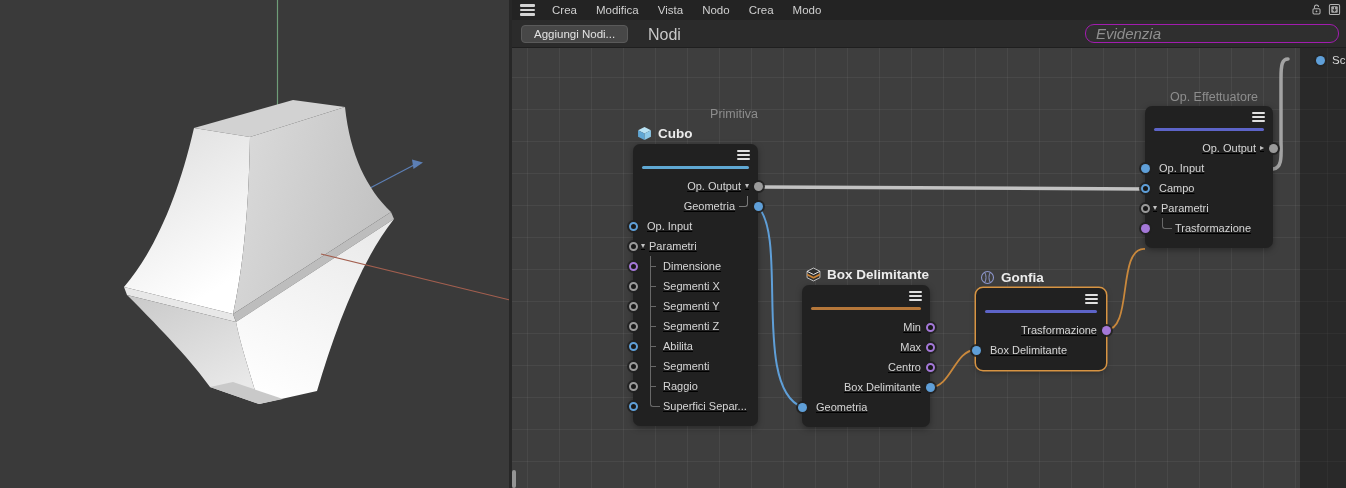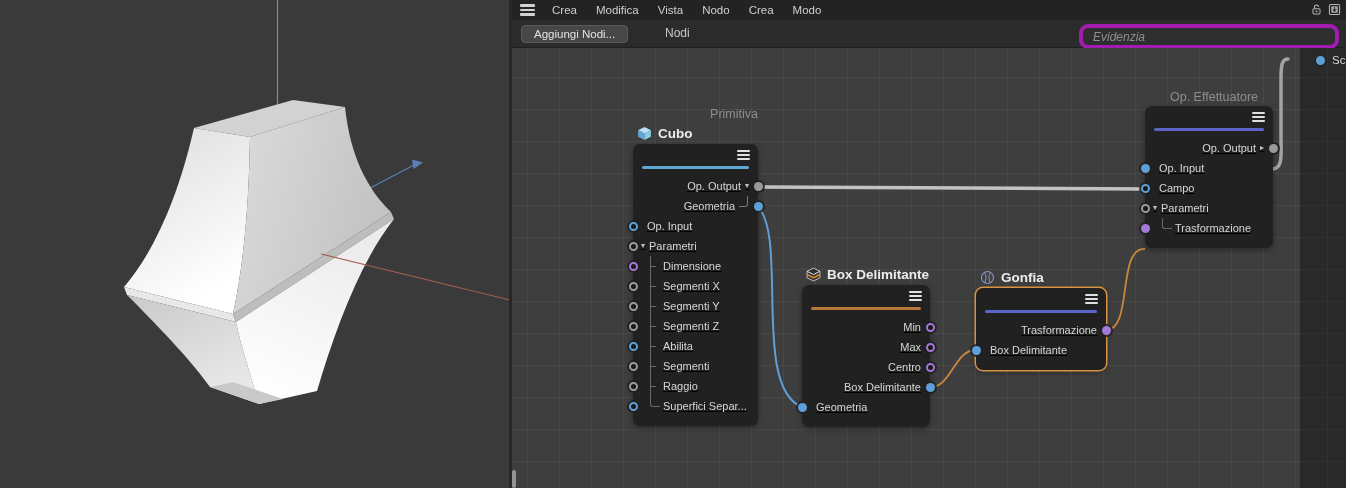--- a/index.html
+++ b/index.html
@@ -16,24 +16,24 @@
   #hamburger i{display:block;height:2.2px;background:#d2d2d2;border-radius:1px;}
   .menu-item{cursor:default;white-space:nowrap;}
   #menubar-icons{position:absolute;right:5px;top:3px;display:flex;gap:5px;align-items:center;}
 
   
   #toolbar{position:absolute;left:512px;top:20px;width:834px;height:28px;background:#2b2b2b;
            border-bottom:1px solid #1f1f1f;box-sizing:border-box;}
   #add-nodes{position:absolute;left:9px;top:5px;height:18px;padding:0 12px;background:#474747;
              border:1px solid #5a5a5a;border-radius:4px;color:#e2e2e2;font-size:11.5px;
              font-family:"Liberation Sans",sans-serif;}
-  #tab-nodi{position:absolute;left:153px;top:6px;font-size:12px;color:#c8c8c8;}
+  #tab-nodi{position:absolute;left:136px;top:6px;font-size:16px;color:#c8c8c8;}
   #search{position:absolute;right:7px;top:4px;width:232px;height:17px;background:#2f2f2f;
-          border:4px solid #a21caf;border-radius:9px;color:#dddddd;padding:0 10px;
-          font-size:12px;font-family:"Liberation Sans",sans-serif;outline:none;}
+          border:1px solid #a21caf;border-radius:9px;color:#dddddd;padding:0 10px;
+          font-size:15px;font-family:"Liberation Sans",sans-serif;outline:none;}
   #search::placeholder{color:#8f8f8f;font-style:italic;}
 
   
   #graph{position:absolute;left:512px;top:48px;width:834px;height:440px;background-color:#3e3e3e;
          background-image:linear-gradient(to right,rgba(255,255,255,.05) 1px,transparent 1px),
                           linear-gradient(to bottom,rgba(255,255,255,.05) 1px,transparent 1px);
          background-size:32px 32px;background-position:15px 29px;overflow:hidden;}
   #wires{position:absolute;left:0;top:0;z-index:1;pointer-events:none;}
   #right-shade{position:absolute;left:788px;top:0;width:46px;height:440px;background:rgba(0,0,0,.33);z-index:3;}
   #scrollbar-thumb{position:absolute;left:0;top:422px;width:3.5px;height:18px;background:#949494;border-radius:2px;z-index:4;}

